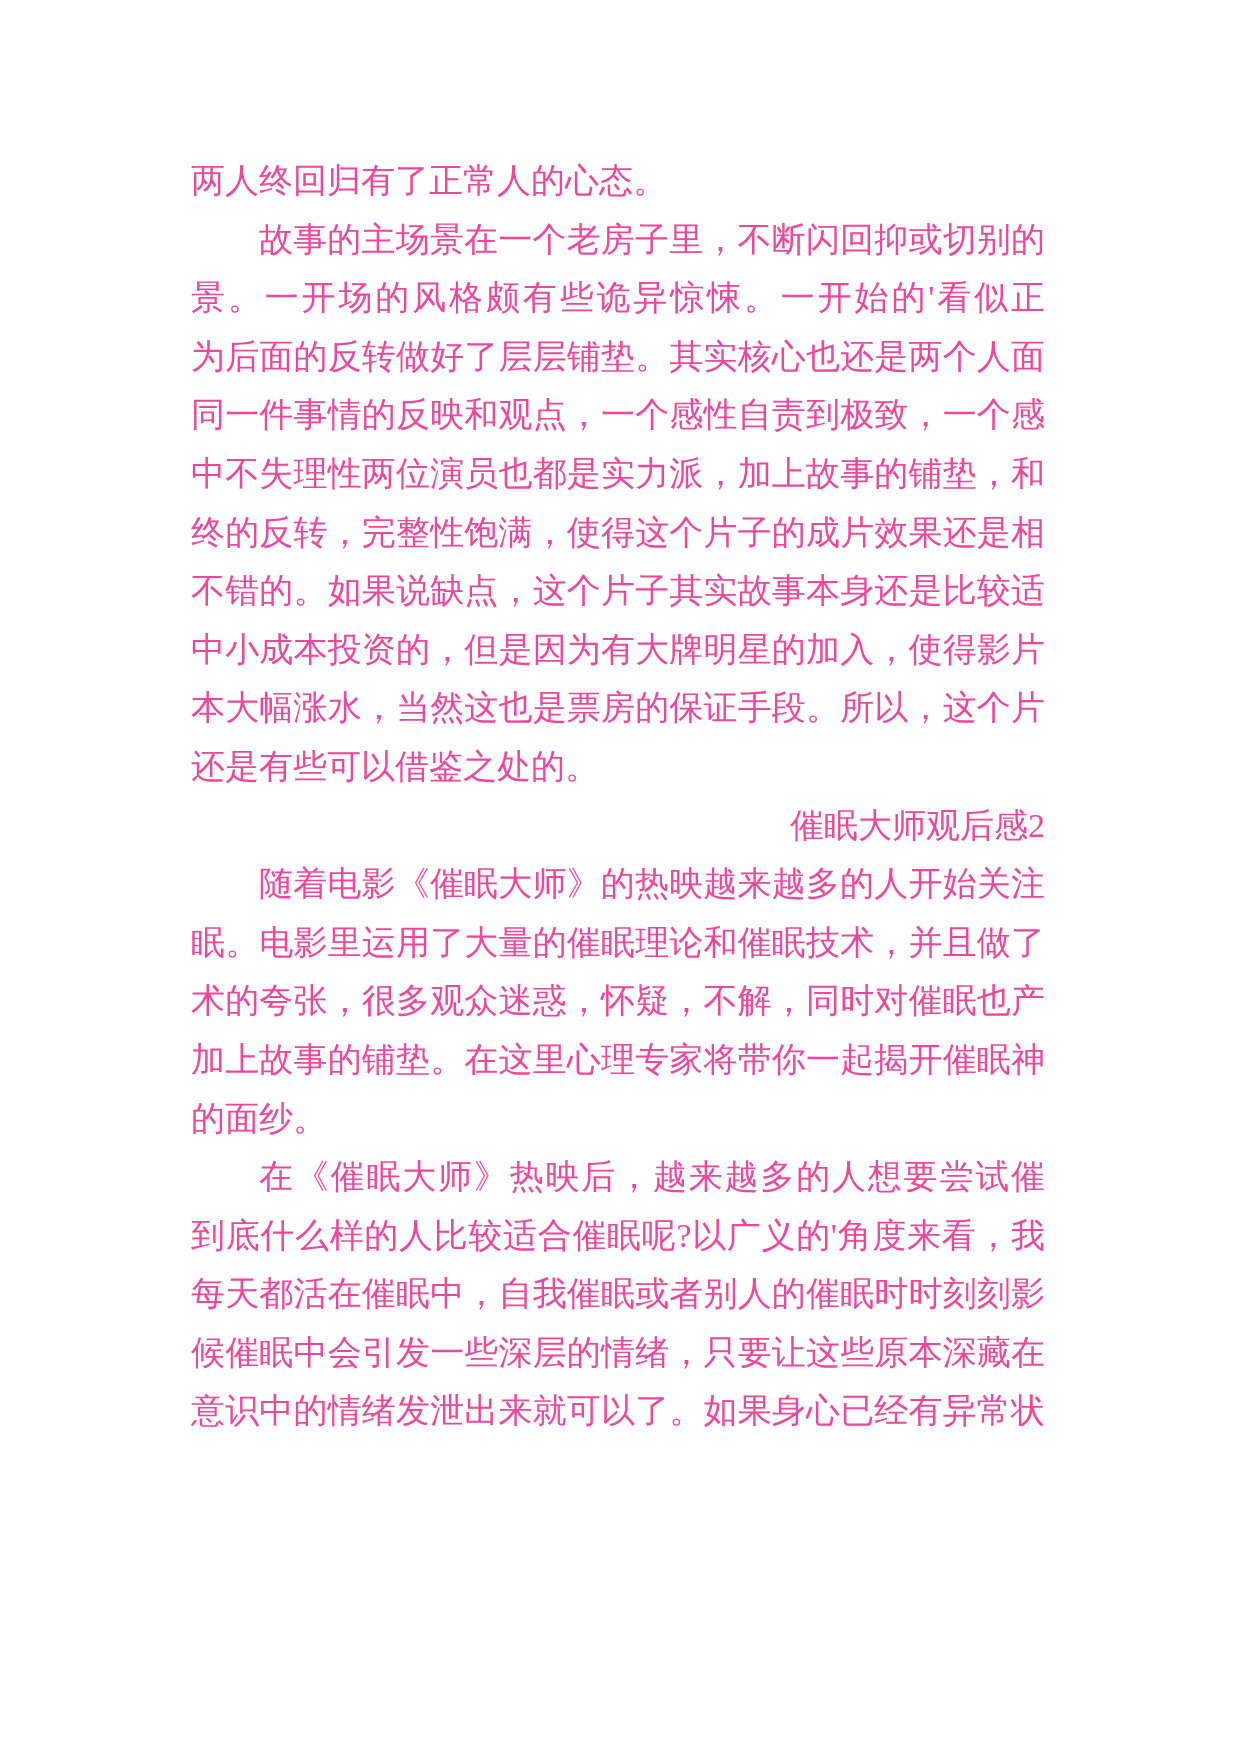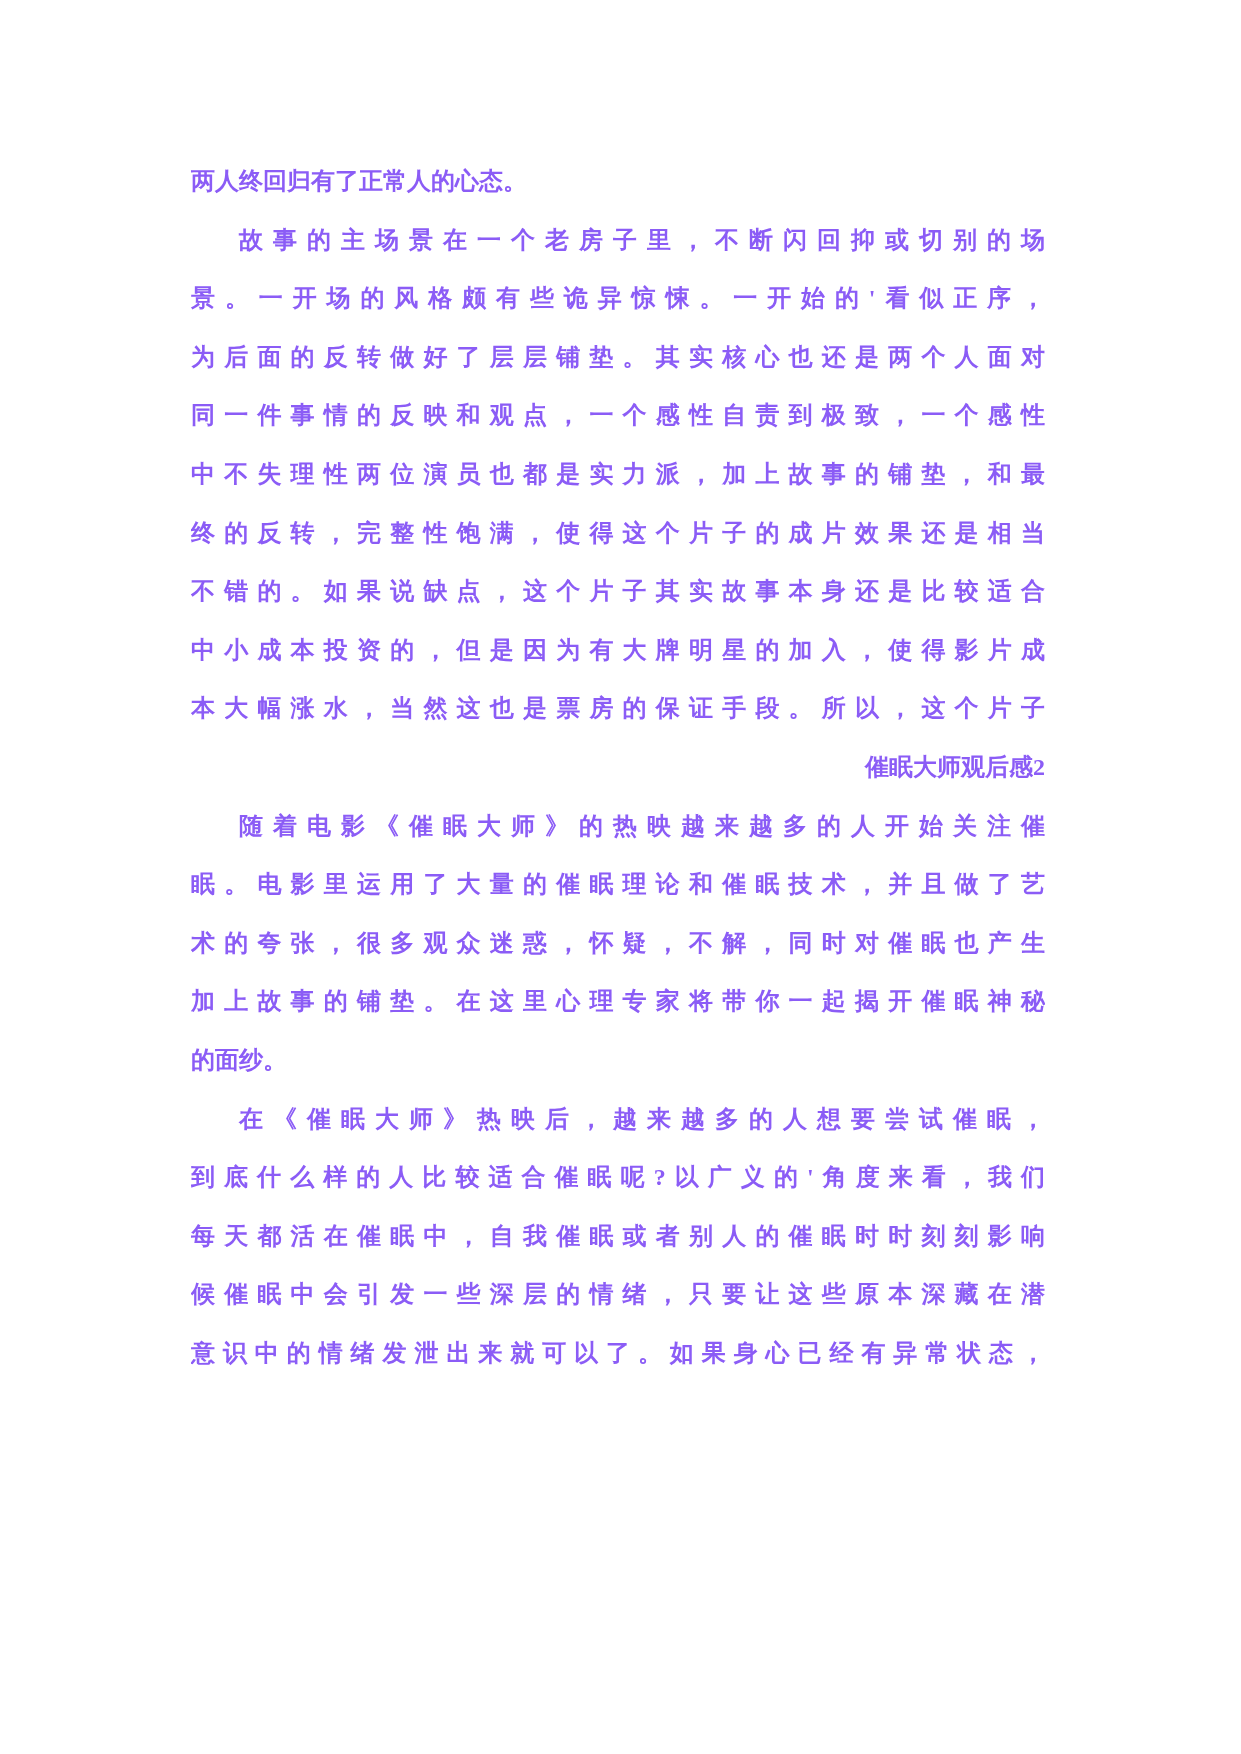--- a/index.html
+++ b/index.html
@@ -12,24 +12,24 @@
     width: 1241px;
     height: 1754px;
     background: #ffffff;
     overflow: hidden;
   }
   .text-block {
     position: absolute;
     left: 191px;
     top: 152px;
     width: 854px;
-    color: #8b5cf6;
+    color: #ec4899;
     font-family: "Liberation Serif", "DejaVu Serif", serif;
-    font-size: 24px;
-    font-weight: 700;
+    font-size: 34px;
+    font-weight: 400;
   }
   .line {
     height: 58.6px;
     line-height: 58.6px;
     white-space: normal;
     overflow: hidden;
   }
   .line.justify {
     text-align: justify;
     text-align-last: justify;
@@ -50,20 +50,21 @@
       <div class="line">两人终回归有了正常人的心态。</div>
       <div class="line justify indent">故事的主场景在一个老房子里，不断闪回抑或切别的场</div>
       <div class="line justify">景。一开场的风格颇有些诡异惊悚。一开始的'看似正序，</div>
       <div class="line justify">为后面的反转做好了层层铺垫。其实核心也还是两个人面对</div>
       <div class="line justify">同一件事情的反映和观点，一个感性自责到极致，一个感性</div>
       <div class="line justify">中不失理性两位演员也都是实力派，加上故事的铺垫，和最</div>
       <div class="line justify">终的反转，完整性饱满，使得这个片子的成片效果还是相当</div>
       <div class="line justify">不错的。如果说缺点，这个片子其实故事本身还是比较适合</div>
       <div class="line justify">中小成本投资的，但是因为有大牌明星的加入，使得影片成</div>
       <div class="line justify">本大幅涨水，当然这也是票房的保证手段。所以，这个片子</div>
+      <div class="line">还是有些可以借鉴之处的。</div>
       <div class="line heading">催眠大师观后感2</div>
       <div class="line justify indent">随着电影《催眠大师》的热映越来越多的人开始关注催</div>
       <div class="line justify">眠。电影里运用了大量的催眠理论和催眠技术，并且做了艺</div>
       <div class="line justify">术的夸张，很多观众迷惑，怀疑，不解，同时对催眠也产生</div>
       <div class="line justify">加上故事的铺垫。在这里心理专家将带你一起揭开催眠神秘</div>
       <div class="line">的面纱。</div>
       <div class="line justify indent">在《催眠大师》热映后，越来越多的人想要尝试催眠，</div>
       <div class="line justify">到底什么样的人比较适合催眠呢?以广义的'角度来看，我们</div>
       <div class="line justify">每天都活在催眠中，自我催眠或者别人的催眠时时刻刻影响</div>
       <div class="line justify">候催眠中会引发一些深层的情绪，只要让这些原本深藏在潜</div>

